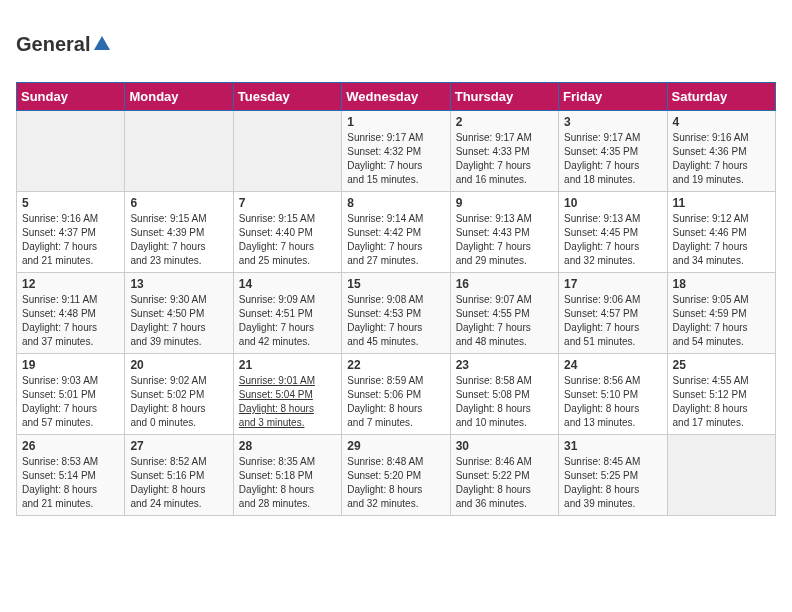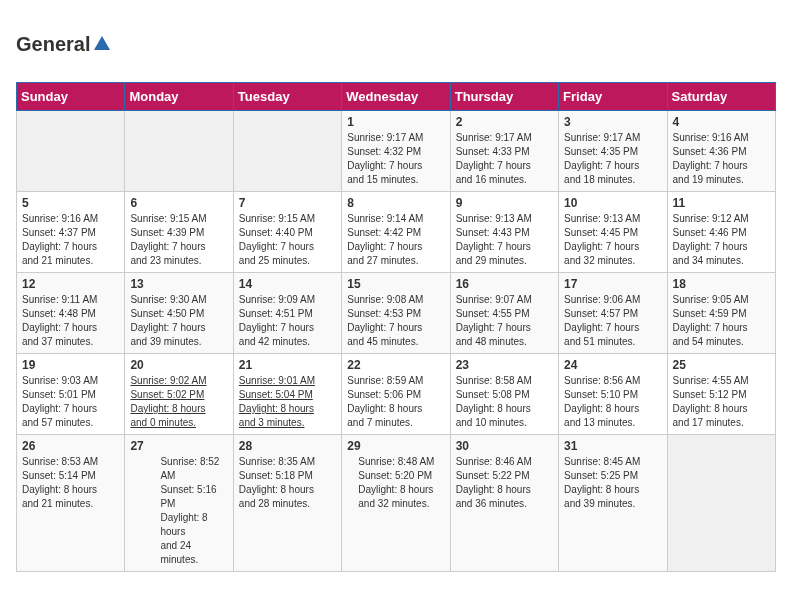--- a/index.html
+++ b/index.html
@@ -262,21 +262,21 @@
       <tr>
         <td>
           <span class="day-num">19</span>
           <div class="day-info" style="white-space: pre-line;">Sunrise: 9:03 AM
 Sunset: 5:01 PM
 Daylight: 7 hours
 and 57 minutes.</div>
         </td>
         <td>
           <span class="day-num">20</span>
-          <div class="day-info" style="white-space: pre-line; text-decoration: underline;">Sunrise: 9:02 AM
+          <div class="day-info" style="white-space: pre-line;">Sunrise: 9:02 AM
 Sunset: 5:02 PM
 Daylight: 8 hours
 and 0 minutes.</div>
         </td>
         <td>
           <span class="day-num">21</span>
           <div class="day-info" style="white-space: pre-line; text-decoration: underline;">Sunrise: 9:01 AM
 Sunset: 5:04 PM
 Daylight: 8 hours
 and 3 minutes.</div>
@@ -313,35 +313,35 @@
       <tr>
         <td>
           <span class="day-num">26</span>
           <div class="day-info" style="white-space: pre-line;">Sunrise: 8:53 AM
 Sunset: 5:14 PM
 Daylight: 8 hours
 and 21 minutes.</div>
         </td>
         <td>
           <span class="day-num">27</span>
-          <div class="day-info" style="white-space: pre-line; margin-left: 30px;">Sunrise: 8:52 AM
+          <div class="day-info" style="white-space: pre-line;">Sunrise: 8:52 AM
 Sunset: 5:16 PM
 Daylight: 8 hours
 and 24 minutes.</div>
         </td>
         <td>
           <span class="day-num">28</span>
           <div class="day-info" style="white-space: pre-line;">Sunrise: 8:35 AM
 Sunset: 5:18 PM
 Daylight: 8 hours
 and 28 minutes.</div>
         </td>
         <td>
           <span class="day-num">29</span>
-          <div class="day-info" style="white-space: pre-line; margin-left: 11px;">Sunrise: 8:48 AM
+          <div class="day-info" style="white-space: pre-line;">Sunrise: 8:48 AM
 Sunset: 5:20 PM
 Daylight: 8 hours
 and 32 minutes.</div>
         </td>
         <td>
           <span class="day-num">30</span>
           <div class="day-info" style="white-space: pre-line;">Sunrise: 8:46 AM
 Sunset: 5:22 PM
 Daylight: 8 hours
 and 36 minutes.</div>

